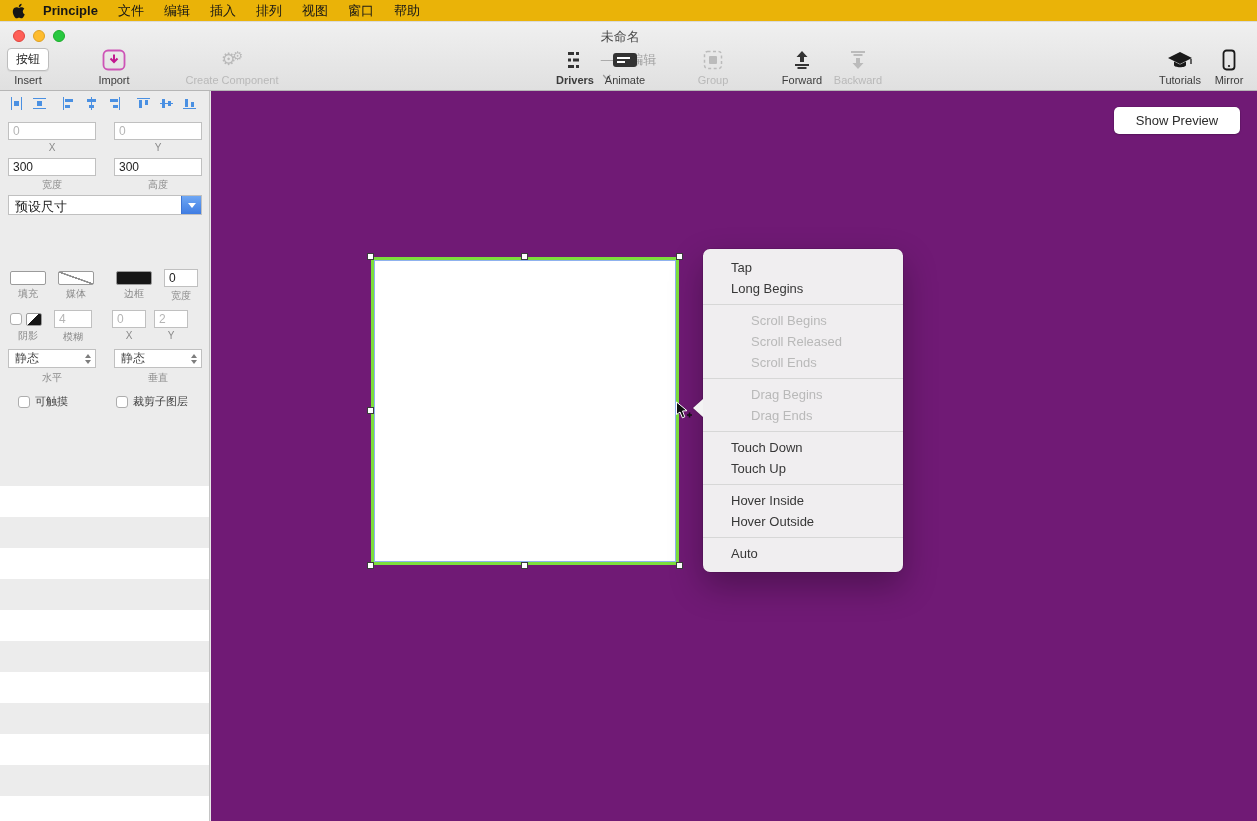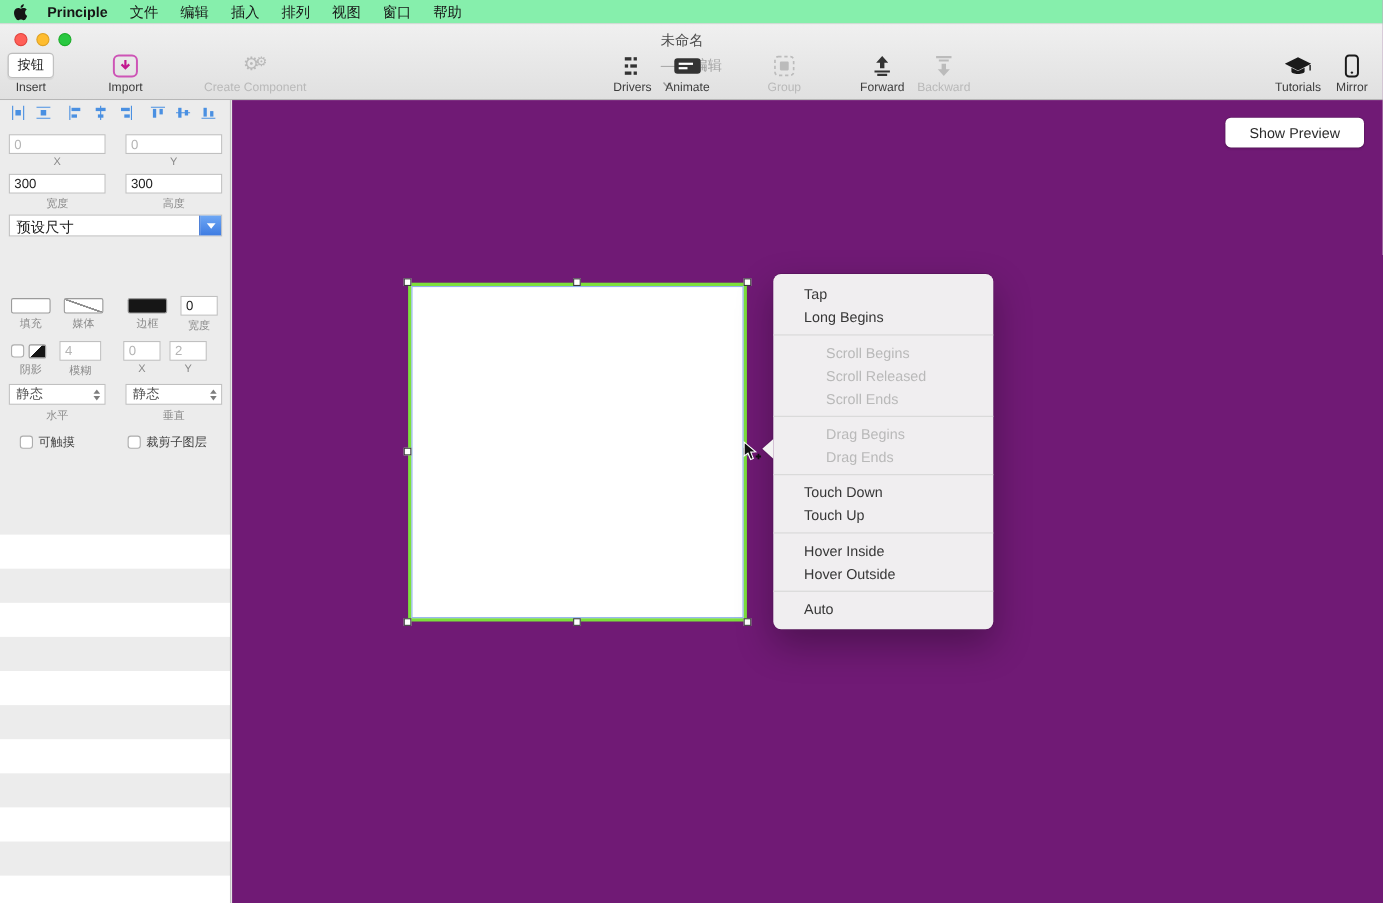--- a/index.html
+++ b/index.html
@@ -6,21 +6,21 @@
   html,body { width:1257px; height:821px; }
   body {
     position:relative; overflow:hidden;
     font-family:"Liberation Sans","DejaVu Sans",sans-serif;
     background:#e8e8e8; color:#222;
   }
 
   
   .menubar {
     position:absolute; left:0; top:0; right:0; height:22px;
-    background:#86efac; border-bottom:1px solid #dadada;
+    background:#eab308; border-bottom:1px solid #dadada;
     display:flex; align-items:center; gap:20px; padding-left:12px;
     font-size:13px; color:#161616;
   }
   .menubar .apple { display:flex; align-items:center; margin-right:-2px; }
   .menubar .app-name { font-weight:bold; }
 
   
   .chrome {
     position:absolute; left:0; top:22px; right:0; height:69px;
     background:linear-gradient(#f0f0f0,#e0e0e0);
@@ -38,21 +38,21 @@
   .window-title .status { color:#a3a3a3; }
   .title-chev { display:flex; align-items:center; margin-left:1px; }
 
   .tb-item { position:absolute; top:24px; text-align:center; font-size:11px; color:#3c3c3c; }
   .tb-item .ic { height:27px; display:flex; align-items:center; justify-content:center; }
   .tb-item .tb-label { margin-top:1px; white-space:nowrap; }
   .tb-item.disabled .tb-label { color:#b9b9b9; }
   .tb-insert   { left:4px;    width:48px; }
   .tb-import   { left:86px;   width:56px; }
   .tb-create   { left:168px;  width:128px; }
-  .tb-drivers  { left:548px;  width:54px; }
+  .tb-drivers  { left:548px;  width:54px;font-weight:bold; }
   .tb-animate  { left:597px;  width:56px; }
   .tb-group    { left:686px;  width:54px; }
   .tb-forward  { left:776px;  width:52px; }
   .tb-backward { left:829px;  width:58px; }
   .tb-tutorials{ left:1152px; width:56px; }
   .tb-mirror   { left:1206px; width:46px; }
   .insert-btn {
     display:inline-block; background:#fff; border:1px solid #bdbdbd; border-radius:4px;
     padding:2px 8px; font-size:12px; color:#222;
     box-shadow:0 1px 1px rgba(0,0,0,0.06);

